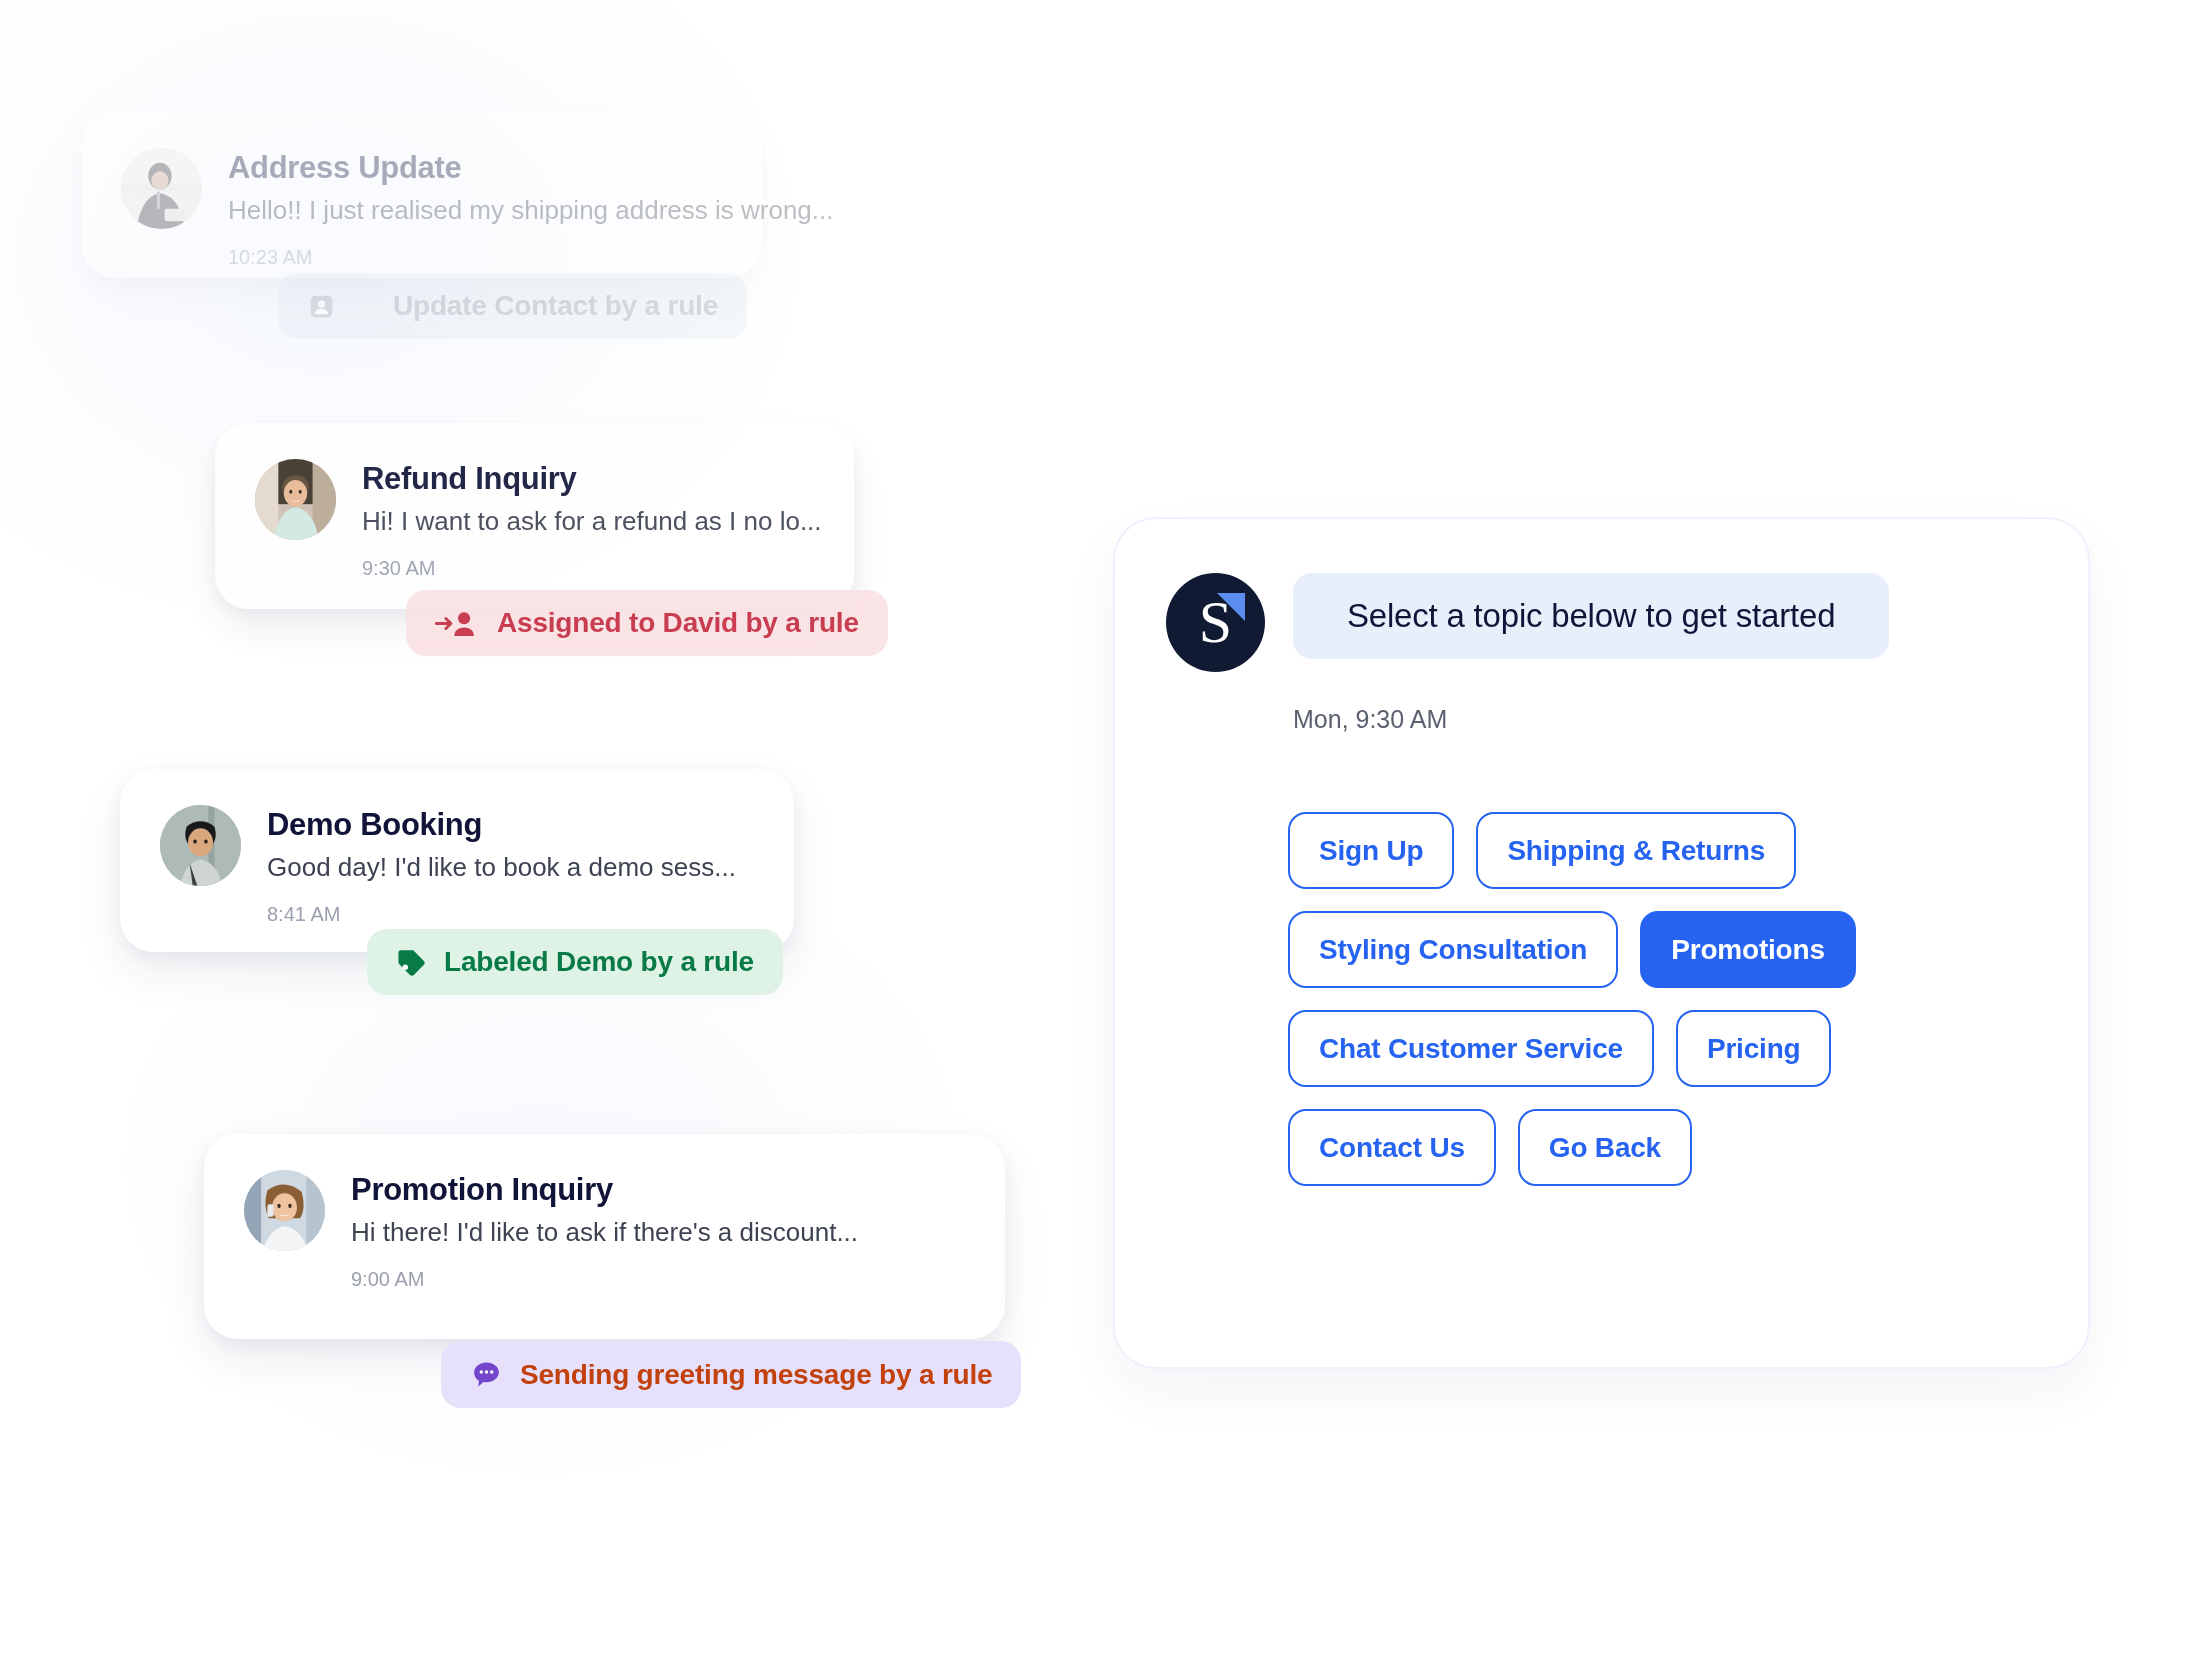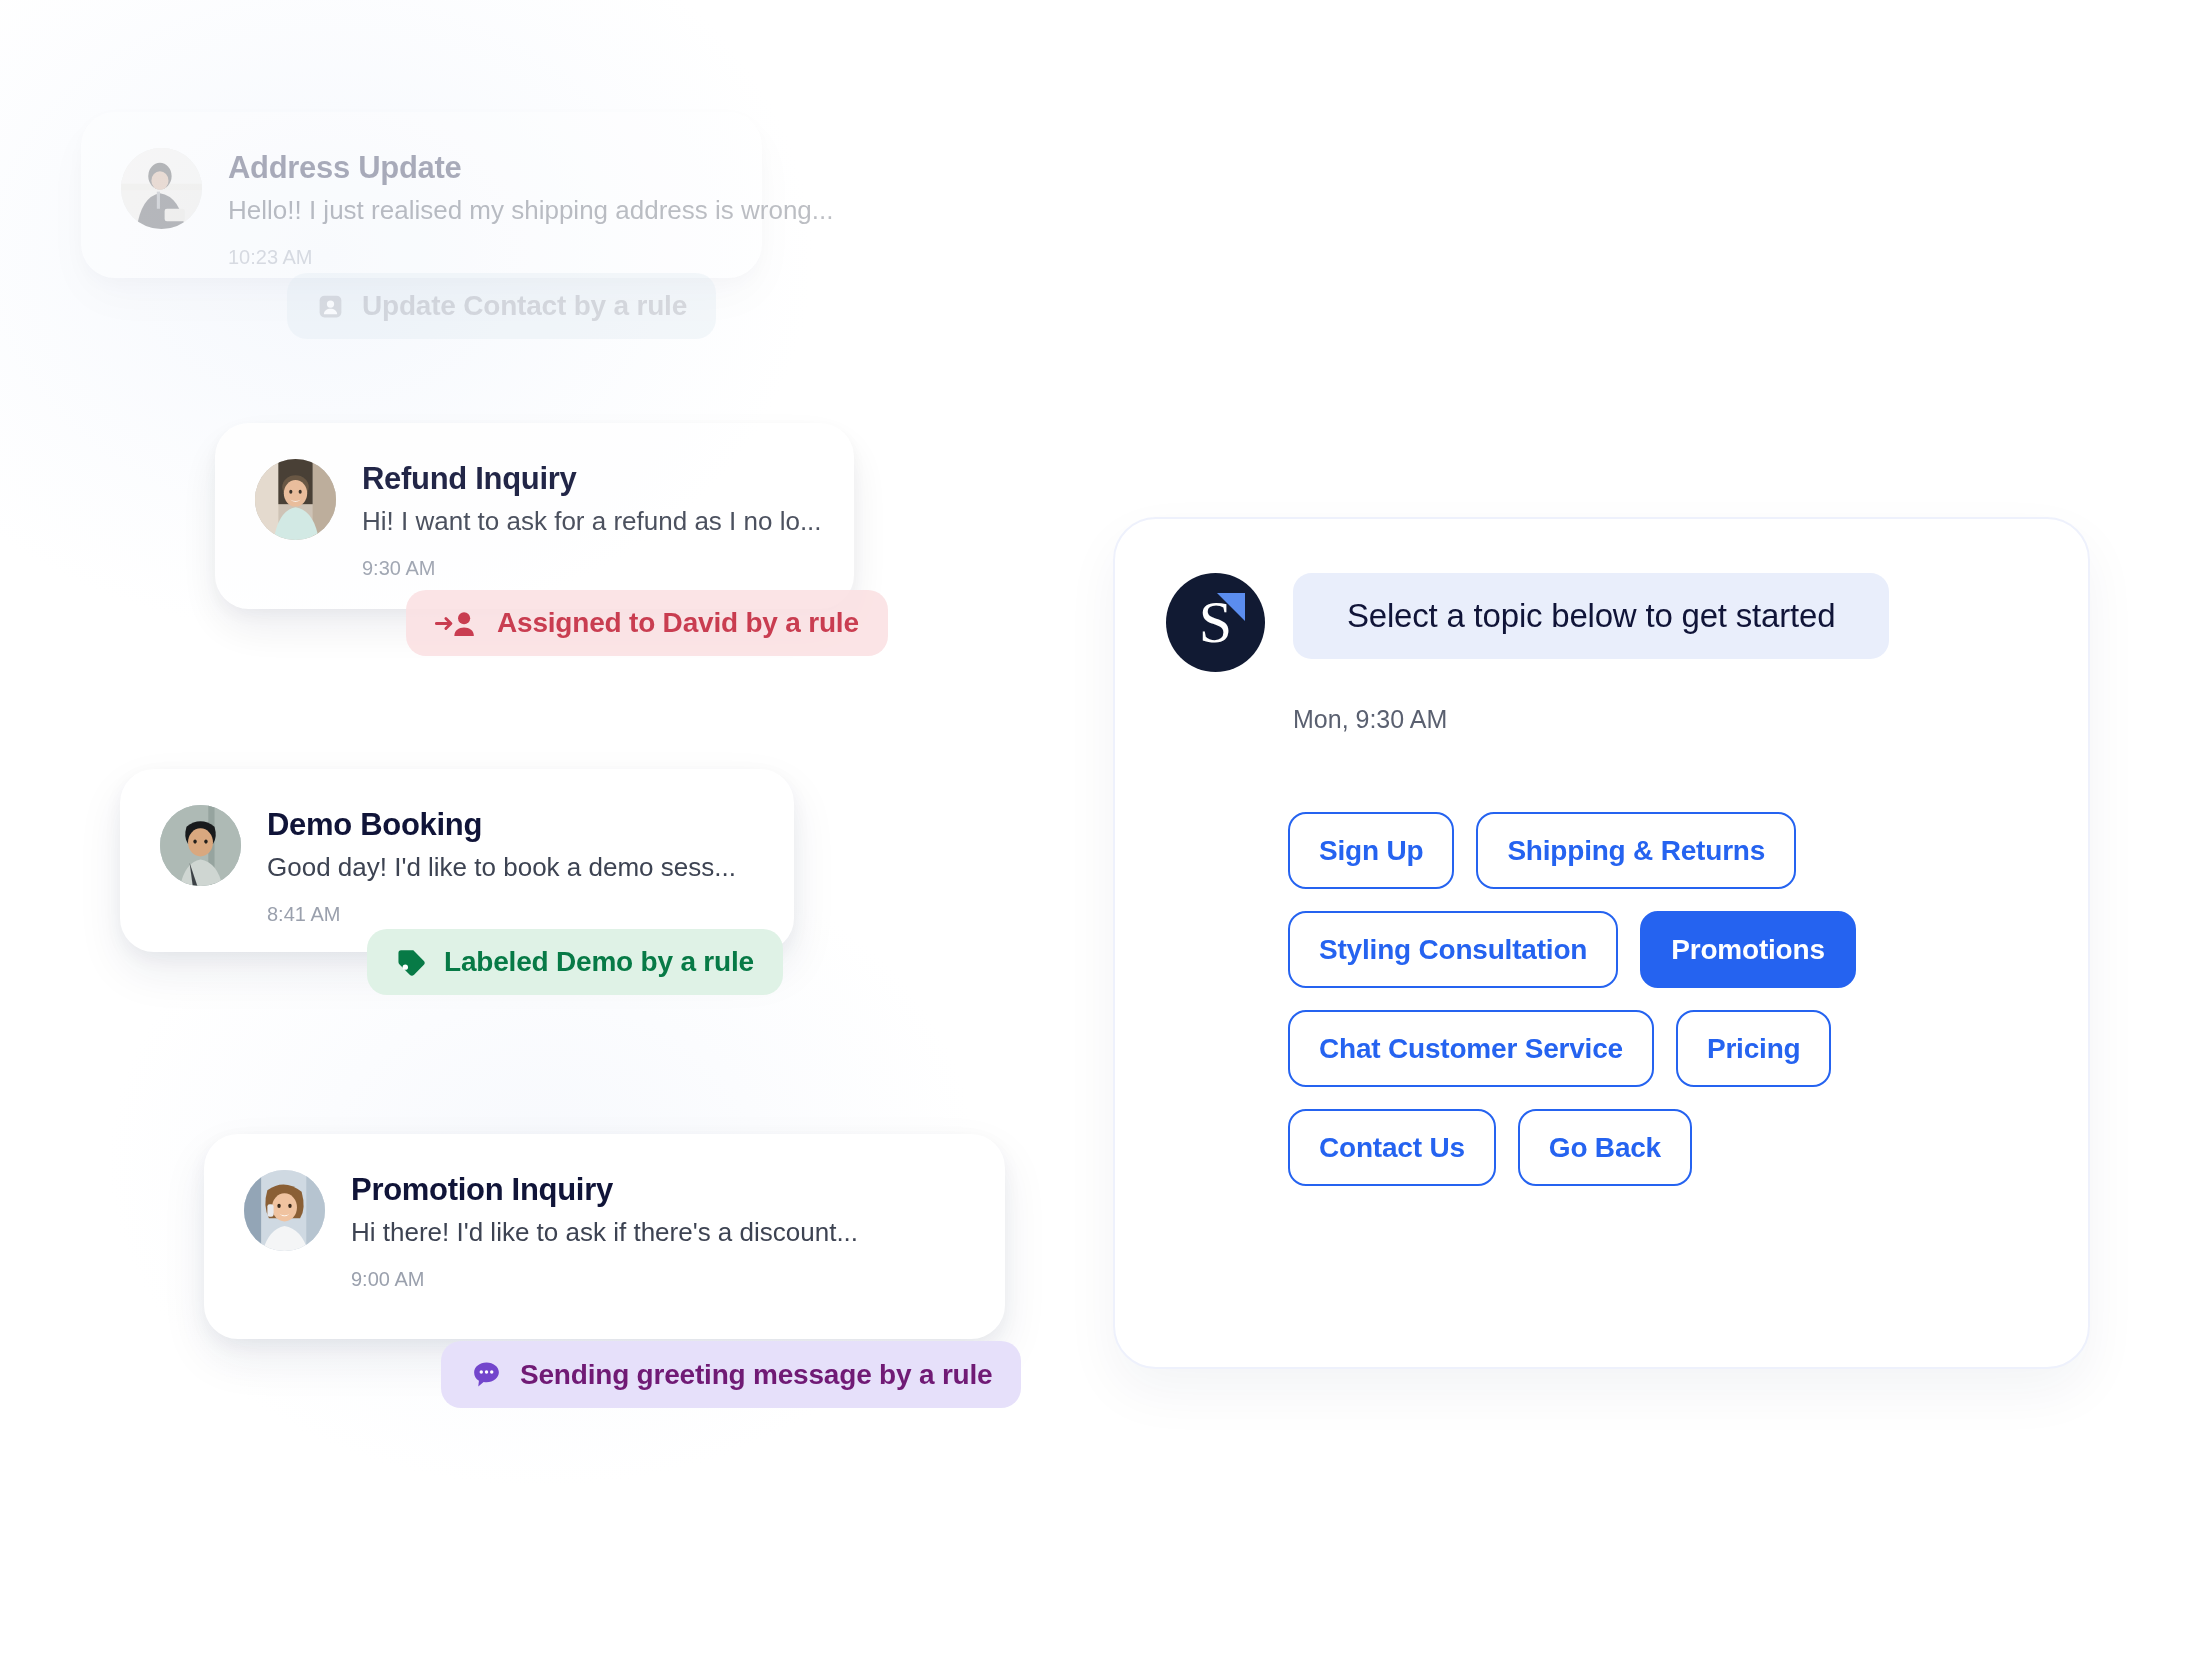--- a/index.html
+++ b/index.html
@@ -94,21 +94,21 @@
     display: flex;
     align-items: center;
     justify-content: center;
     margin-right: 17px;
   }
   .rule-badge .badge-icon svg { display: block; }
 
   .badge-update  { background: #dfeaf2; color: #8d93a0; }
   .badge-assign  { background: #fbe2e4; color: #c62e43; }
   .badge-label   { background: #dff2e6; color: #077a46; }
-  .badge-greet   { background: #e6e0fa; color: #701a75; }
+  .badge-greet   { background: #e6e0fa; color: #c2410c; }
 
   
   .fade-1 { opacity: 0.34; }
   .fade-2 { opacity: 0.92; }
   .fade-3 { opacity: 1; }
   .fade-4 { opacity: 1; }
 
   
   #chat-widget {
     position: absolute;
@@ -231,21 +231,21 @@
           <rect x="56" y="78" width="26" height="16" rx="3" fill="#dcd8d1"></rect>
         </svg>
       </div>
       <div class="conv-text">
         <div class="conv-title">Address Update</div>
         <div class="conv-preview">Hello!! I just realised my shipping address is wrong...</div>
         <div class="conv-time">10:23 AM</div>
       </div>
     </div>
   </div>
-  <div class="rule-badge badge-update fade-1" style="left:287px; top:273px;">
+  <div class="rule-badge badge-update fade-1" style="left:278px; top:273px;gap:40px;">
     <span class="badge-icon">
       <svg width="29" height="29" viewBox="0 0 24 24">
         <rect x="3" y="3" width="18" height="18" rx="4" fill="#9ba1ad"></rect>
         <circle cx="12" cy="10" r="3" fill="#ffffff"></circle>
         <path d="M6.5 18.5c0-3 2.6-4.6 5.5-4.6s5.5 1.6 5.5 4.6z" fill="#ffffff"></path>
       </svg>
     </span>
     <span>Update Contact by a rule</span>
   </div>
 

